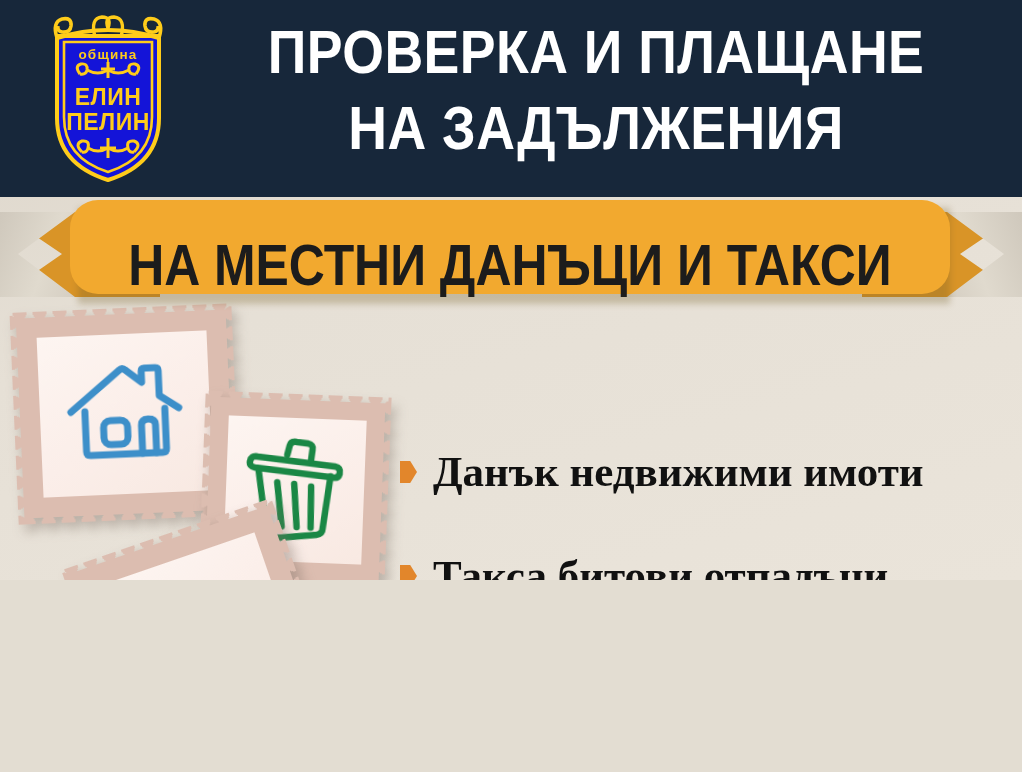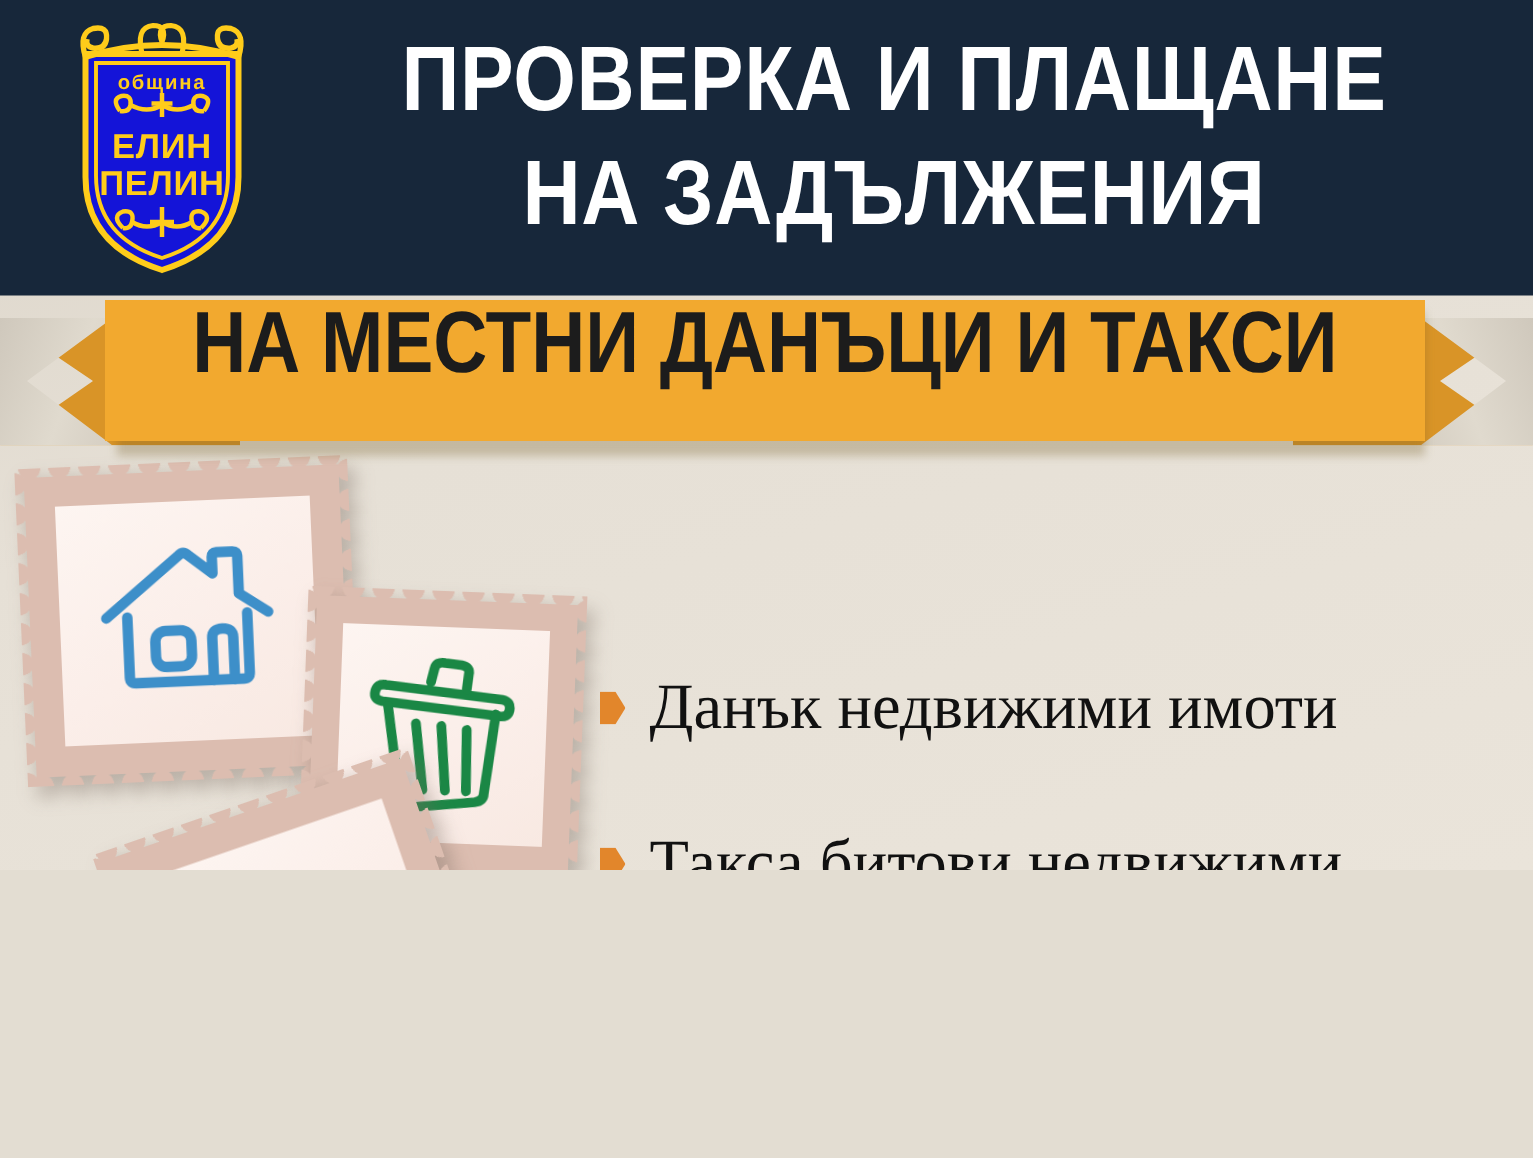--- a/index.html
+++ b/index.html
@@ -110,22 +110,23 @@
     filter: blur(3px);
   }
   .ribbon-main {
     position: absolute;
     left: 70px;
     top: 4px;
     width: 880px;
     height: 94px;
     background: #f2a92f;
     display: flex;
-    align-items: flex-start;
+    align-items: flex-end;
     justify-content: center;
+    border-radius: 28px;
   }
   .ribbon-text {
     color: #1c1c1c;
     font-family: "Liberation Sans", sans-serif;
     font-weight: bold;
     font-size: 58px;
     letter-spacing: 0px;
     transform: scaleX(0.86);
     white-space: nowrap;
     line-height: 58px;
@@ -205,20 +206,21 @@
     margin-right: 16px;
     background: #e2862b;
     clip-path: polygon(0 0, 60% 0, 100% 50%, 60% 100%, 0 100%);
   }
   .bullet-text {
     font-family: "Liberation Serif", "DejaVu Serif", serif;
     font-size: 43px;
     color: #111111;
     line-height: 50px;
     white-space: nowrap;
+    font-weight: bold;
   }
 </style>
 </head>
 <body>
 
 <div id="poster">
 
   <div class="header">
 
     <div class="crest">
@@ -335,21 +337,21 @@
 
   <div class="bullet-list">
 
     <div class="bullet-row">
       <span class="bullet-marker"></span>
       <span class="bullet-text">Данък недвижими имоти</span>
     </div>
 
     <div class="bullet-row">
       <span class="bullet-marker"></span>
-      <span class="bullet-text">Такса битови недвижими</span>
+      <span class="bullet-text">Такса битови отпадъци</span>
     </div>
 
     <div class="bullet-row">
       <span class="bullet-marker"></span>
     </div>
 
   </div>
 
 </div>
 

